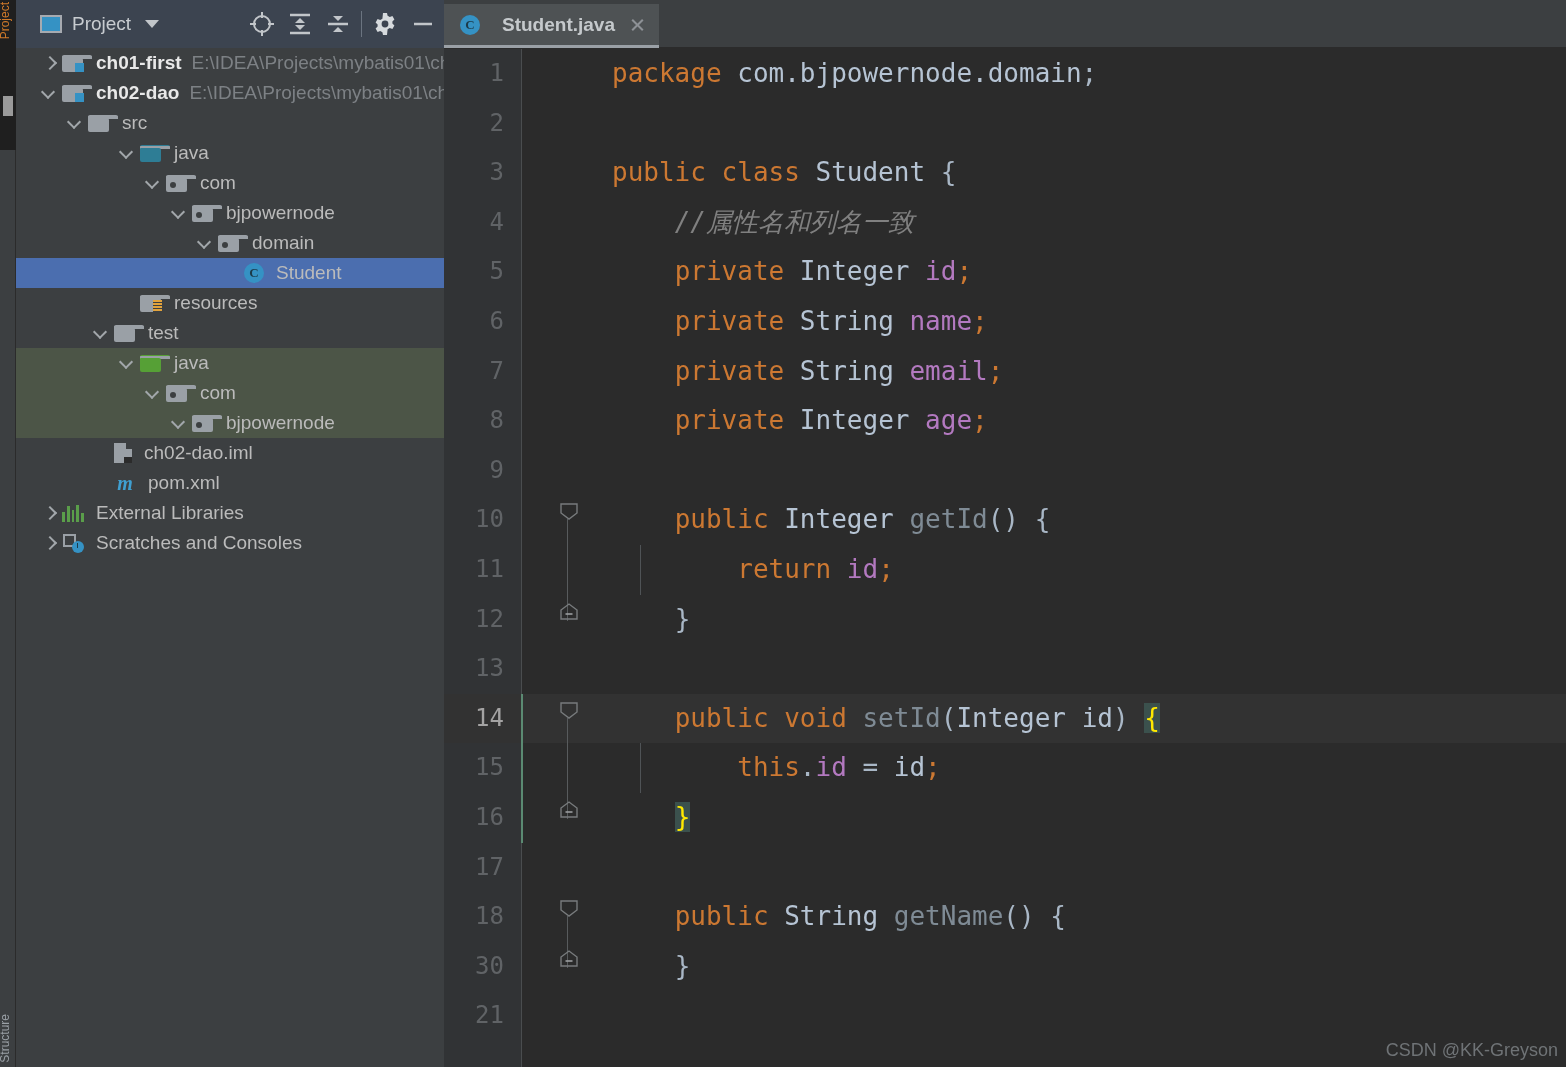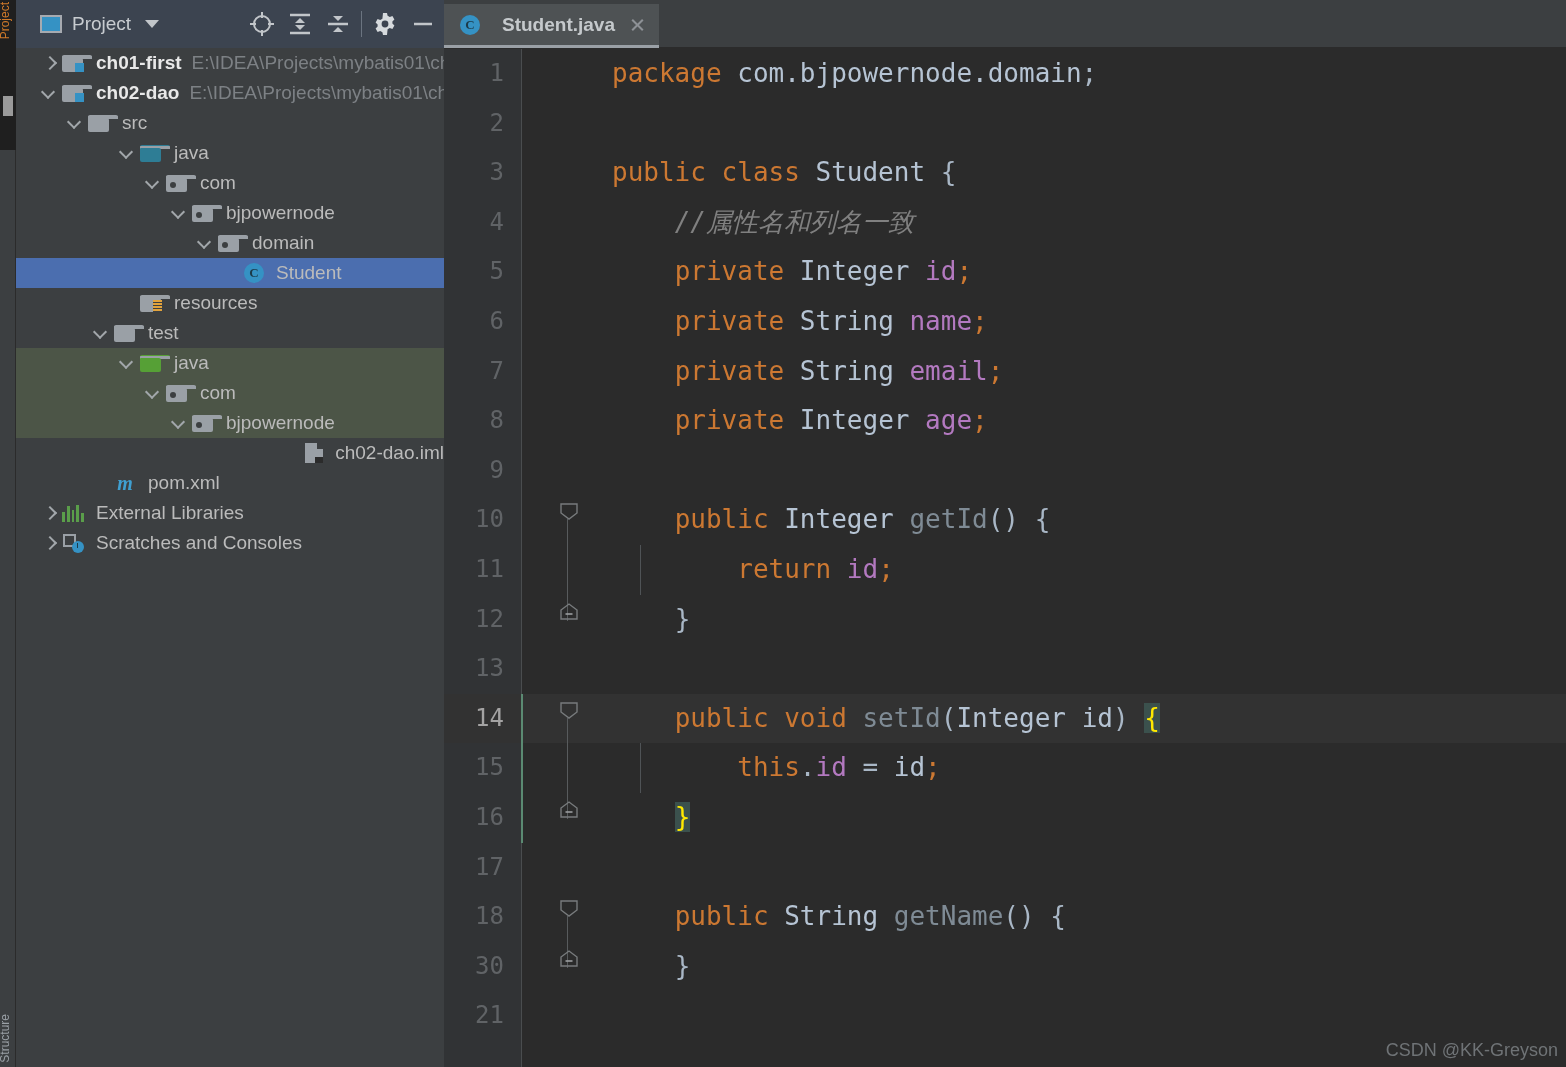--- a/index.html
+++ b/index.html
@@ -424,21 +424,21 @@
         </div>
         <div class="row testband" style="padding-left: 156px;">
           <span class="arrow open"></span>
           <span class="ic">
             <span class="tab"></span>
             <span class="fold"></span>
             <span class="pkg-dot"></span>
           </span>
           <span class="label">bjpowernode</span>
         </div>
-        <div class="row" style="padding-left: 78px; justify-content: flex-end;">
+        <div class="row" style="padding-left: 78px;">
           <span class="arrow none"></span>
           <span class="ic-iml"></span>
           <span class="label">ch02-dao.iml</span>
         </div>
         <div class="row" style="padding-left: 78px;">
           <span class="arrow none"></span>
           <span class="ic-m">m</span>
           <span class="label">pom.xml</span>
         </div>
         <div class="row" style="padding-left: 26px;">

